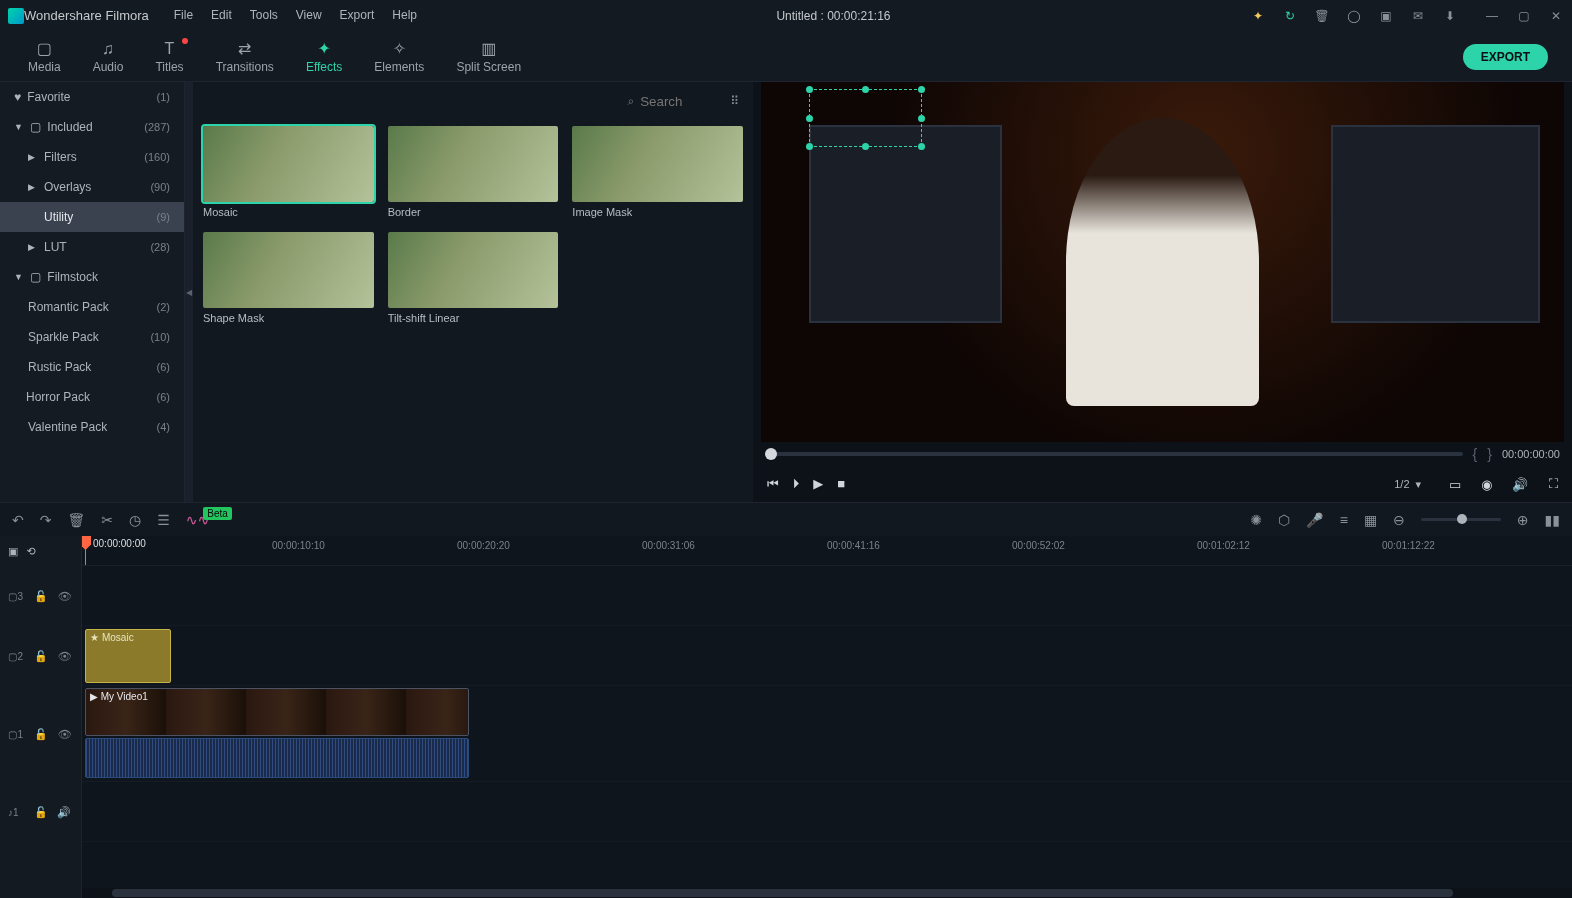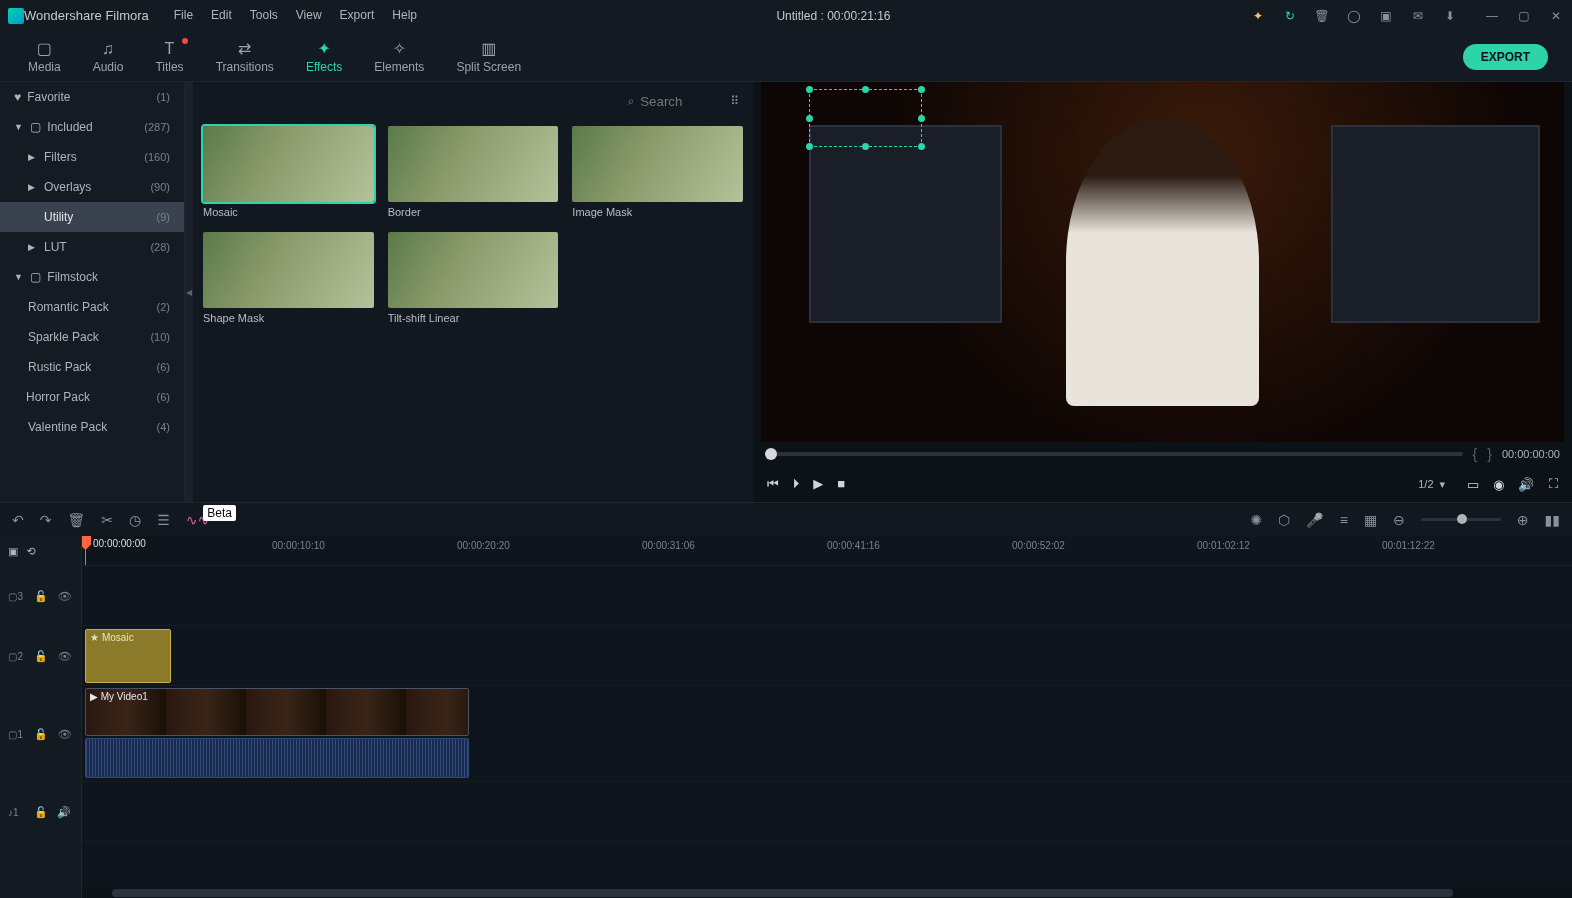--- a/index.html
+++ b/index.html
@@ -59,29 +59,29 @@
 
 .preview-scrub { height: 24px; display: flex; align-items: center; padding: 0 12px; gap: 10px; }
 .scrub-track { flex: 1; height: 4px; background: #2a3240; border-radius: 2px; position: relative; }
 .scrub-thumb { position: absolute; left: 0; top: -4px; width: 12px; height: 12px; background: #d5d9dd; border-radius: 50%; }
 .scrub-mark { color: #5a6270; font-size: 14px; cursor: pointer; }
 .scrub-time { font-size: 11px; color: #aeb4ba; }
 
 .preview-controls { height: 36px; display: flex; align-items: center; padding: 0 14px; gap: 14px; }
 .pc-left { display: flex; gap: 14px; }
 .pc-btn { cursor: pointer; color: #d0d5da; font-size: 13px; }
-.pc-right { margin-left: auto; display: flex; align-items: center; gap: 14px; }
+.pc-right { margin-left: auto; display: flex; align-items: center; gap: 20px; }
 .zoom-sel { display: flex; align-items: center; gap: 6px; color: #aeb4ba; font-size: 11px; padding: 2px 8px; cursor: pointer; }
 
 .timeline-toolbar { height: 34px; background: #121820; border-top: 1px solid #1e2530; display: flex; align-items: center; padding: 0 12px; gap: 16px; }
 .tl-tool { cursor: pointer; color: #8a9199; font-size: 14px; }
 .tl-right { margin-left: auto; display: flex; align-items: center; gap: 16px; }
 .zoom-slider { width: 80px; height: 3px; background: #2a3240; border-radius: 2px; position: relative; }
 .zoom-knob { position: absolute; left: 45%; top: -4px; width: 10px; height: 10px; background: #aeb4ba; border-radius: 50%; }
-.beta-badge { background: #ffffff; color: #0a0a0a; font-size: 12px; padding: 1px 4px; border-radius: 2px; position: relative; top: -8px; left: -6px; }
+.beta-badge { background: #22c55e; color: #0a0a0a; font-size: 10px; padding: 1px 4px; border-radius: 2px; position: relative; top: -8px; left: -6px; }
 
 .timeline-area { flex: 1; background: #0f151d; display: flex; height: 362px; }
 .track-headers { width: 82px; background: #141a22; border-right: 1px solid #1e2530; }
 .th-top { height: 30px; display: flex; align-items: center; gap: 8px; padding: 0 8px; }
 .th-row { height: 60px; display: flex; align-items: center; gap: 10px; padding: 0 8px; color: #7a828c; }
 .th-row.tall { height: 96px; }
 .th-label { font-size: 10px; width: 16px; }
 .th-icon { font-size: 11px; cursor: pointer; }
 
 .tracks { flex: 1; position: relative; overflow: hidden; }

